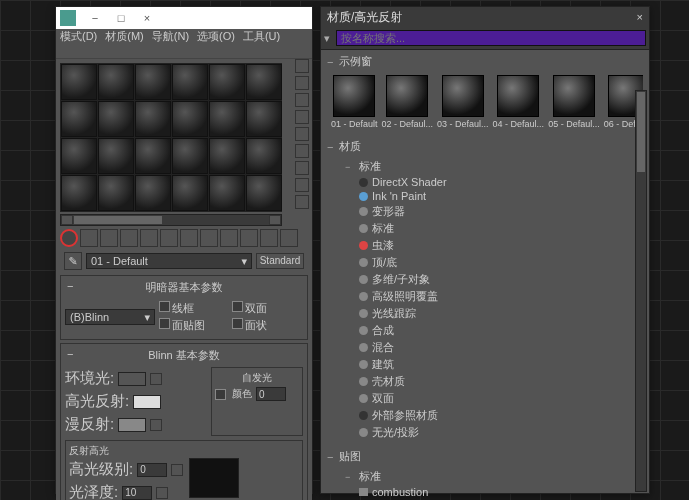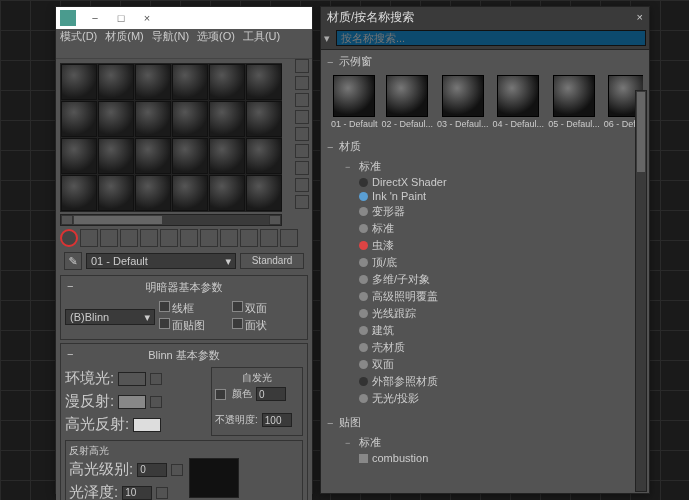--- a/index.html
+++ b/index.html
@@ -31,21 +31,21 @@
 .panel-title{text-align:center;font-size:11px;margin-bottom:4px;position:relative}
 .panel-title:before{content:"−";position:absolute;left:2px}
 .row{display:flex;align-items:center;gap:4px;padding:2px 0}
 .label{min-width:40px;text-align:right;font-size:15px}
 .swatch{width:28px;height:14px;border:1px solid #222}
 .spinner{width:30px;height:14px;background:#3a3a3a;border:1px solid #222;display:flex;align-items:center;padding:0 2px;font-size:10px}
 .checkbox{width:11px;height:11px;border:1px solid #888;background:#3a3a3a;display:inline-block;margin-right:2px}
 .bigswatch{width:50px;height:40px;background:#111;border:1px solid #222}
 
 .search-row{display:flex;align-items:center;padding:3px;background:#3a3a3a;border-bottom:1px solid #222}
-.search-row input{flex:1;background:#0c4a6e;border:1px solid #111;height:16px;color:#999;padding:0 4px;font-size:11px}
+.search-row input{flex:1;background:#4c1d95;border:1px solid #111;height:16px;color:#999;padding:0 4px;font-size:11px}
 .section{padding:2px 6px}
 .section-hdr{display:flex;align-items:center;padding:2px 0;cursor:pointer}
 .section-hdr:before{content:"−";width:12px;color:#aaa}
 .thumb-row{display:flex;gap:4px;padding:4px;overflow:hidden}
 .thumb-item{display:flex;flex-direction:column;align-items:center;gap:2px}
 .thumb-ball{width:42px;height:42px;background:radial-gradient(circle at 35% 30%,#777,#111 70%);border:1px solid #000}
 .thumb-label{font-size:9px;color:#ccc;white-space:nowrap}
 .tree{padding:2px 4px}
 .tree-item{display:flex;align-items:center;padding:1px 0;cursor:pointer;gap:4px}
 .tree-item.l1{padding-left:14px}
@@ -134,21 +134,21 @@
       <div class="tbtn"></div>
       <div class="tbtn"></div>
       <div class="tbtn"></div>
     </div>
     <div class="picker-row">
       <div class="tbtn">✎</div>
       <div class="dropdown">
           <span>01 - Default</span>
           <span>▾</span>
         </div>
-      <span style="width:64px;text-align:center;border:1px solid #333;height:16px;line-height:14px;font-size:10px;cursor:pointer">Standard</span>
+      <span style="width:48px;text-align:center;border:1px solid #333;height:16px;line-height:14px;font-size:10px;cursor:pointer">Standard</span>
     </div>
 
     <div class="panel">
       <div class="panel-title">明暗器基本参数</div>
       <div class="row">
         <div class="dropdown" style="flex:0 0 90px">
             <span>(B)Blinn</span>
             <span>▾</span>
           </div>
         <div style="flex:1;display:grid;grid-template-columns:1fr 1fr;gap:2px;font-size:10px">
@@ -163,39 +163,35 @@
     <div class="panel">
       <div class="panel-title">Blinn 基本参数</div>
       <div style="display:flex;gap:6px">
         <div style="flex:1">
           <div class="row">
               <span class="label">环境光:</span>
               <div class="swatch" style="background:#555"></div>
               <div class="tbtn" style="width:12px;height:12px"></div>
             </div>
           <div class="row">
+              <span class="label">高光反射:</span>
+              <div class="swatch" style="background:#ddd"></div>
+            </div>
+          <div class="row">
               <span class="label">漫反射:</span>
               <div class="swatch" style="background:#888"></div>
               <div class="tbtn" style="width:12px;height:12px"></div>
-            </div>
-          <div class="row">
-              <span class="label">高光反射:</span>
-              <div class="swatch" style="background:#ddd"></div>
             </div>
         </div>
         <div style="border:1px solid #333;padding:3px;width:92px">
           <div style="font-size:10px;text-align:center">自发光</div>
           <div class="row">
               <span class="checkbox"></span>
               <span style="font-size:10px">颜色</span>
               <div class="spinner">0</div>
-            </div>
-          <div class="row" style="margin-top:8px">
-              <span style="font-size:10px">不透明度:</span>
-              <div class="spinner">100</div>
             </div>
         </div>
       </div>
       <div style="border:1px solid #333;padding:3px;margin-top:4px">
         <div style="font-size:10px">反射高光</div>
         <div style="display:flex;gap:6px">
           <div>
             <div class="row">
                 <span class="label">高光级别:</span>
                 <div class="spinner">0</div>
@@ -214,21 +210,21 @@
           <div class="bigswatch"></div>
         </div>
       </div>
     </div>
 
   </div>
 </div>
 
 <div class="window" style="left:320px;top:6px;width:330px;height:488px">
   <div class="dark-titlebar">
-    <div class="title">材质/按名称搜索</div>
+    <div class="title">材质/高光反射</div>
     <div class="btn" style="color:#ccc">×</div>
   </div>
   <div class="search-row">
     <span style="width:12px;color:#aaa">▾</span>
     <input placeholder="按名称搜索..." style="">
   </div>
   <div style="position:relative;height:446px;overflow:hidden">
     <div class="section">
       <div class="section-hdr">
           <span>示例窗</span>
@@ -301,20 +297,28 @@
             <div class="tree-item l2">
               <span class="dot "></span>
               <span>高级照明覆盖</span>
             </div>
             <div class="tree-item l2">
               <span class="dot "></span>
               <span>光线跟踪</span>
             </div>
             <div class="tree-item l2">
               <span class="dot "></span>
+              <span>合成</span>
+            </div>
+            <div class="tree-item l2">
+              <span class="dot "></span>
+              <span>混合</span>
+            </div>
+            <div class="tree-item l2">
+              <span class="dot "></span>
               <span>建筑</span>
             </div>
             <div class="tree-item l2">
               <span class="dot "></span>
               <span>壳材质</span>
             </div>
             <div class="tree-item l2">
               <span class="dot "></span>
               <span>双面</span>
             </div>

